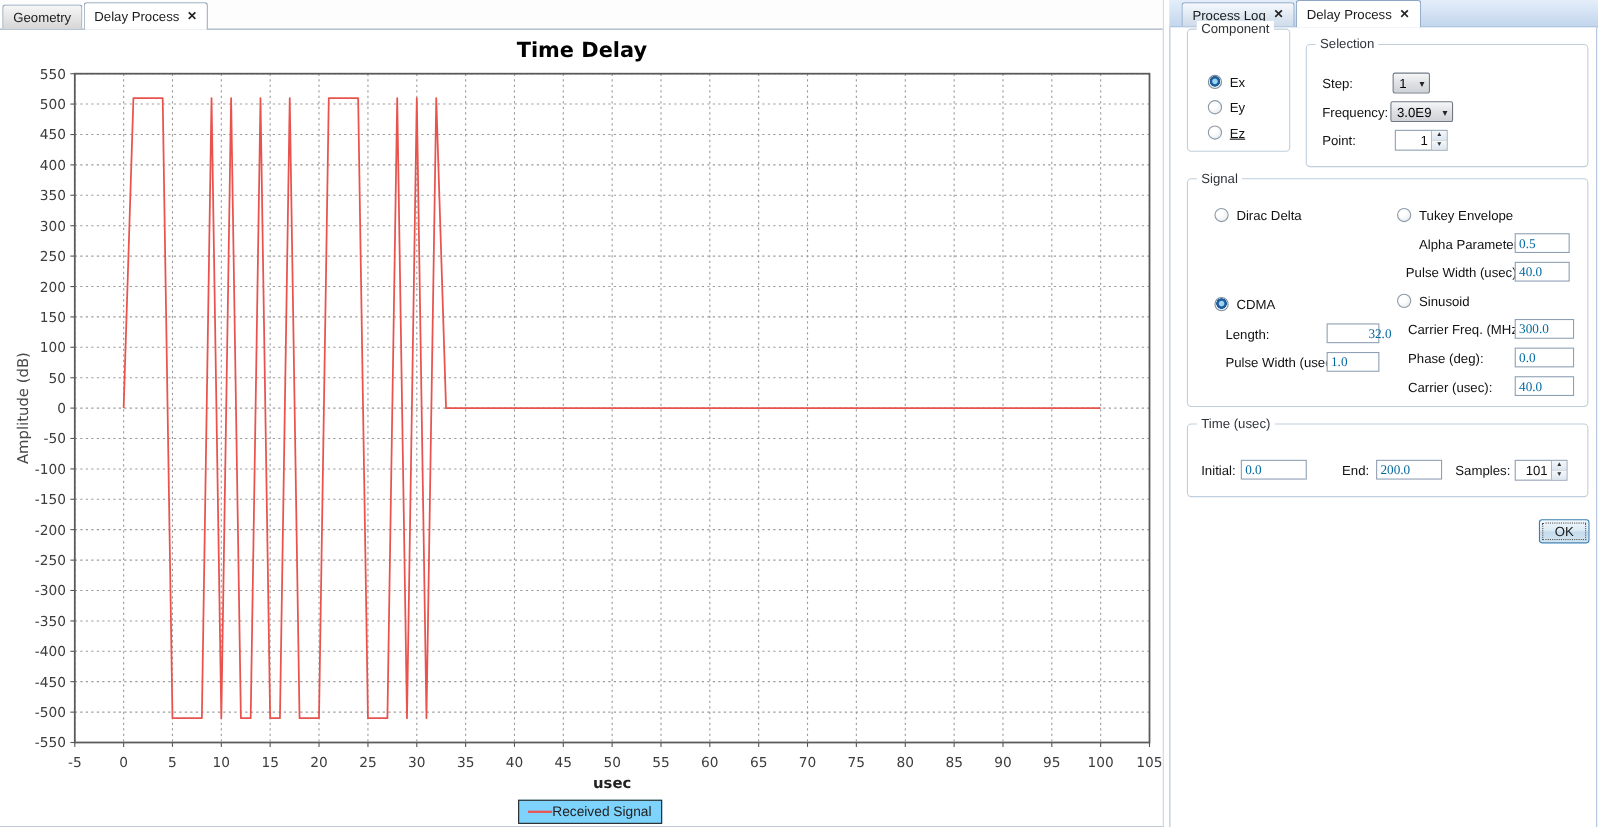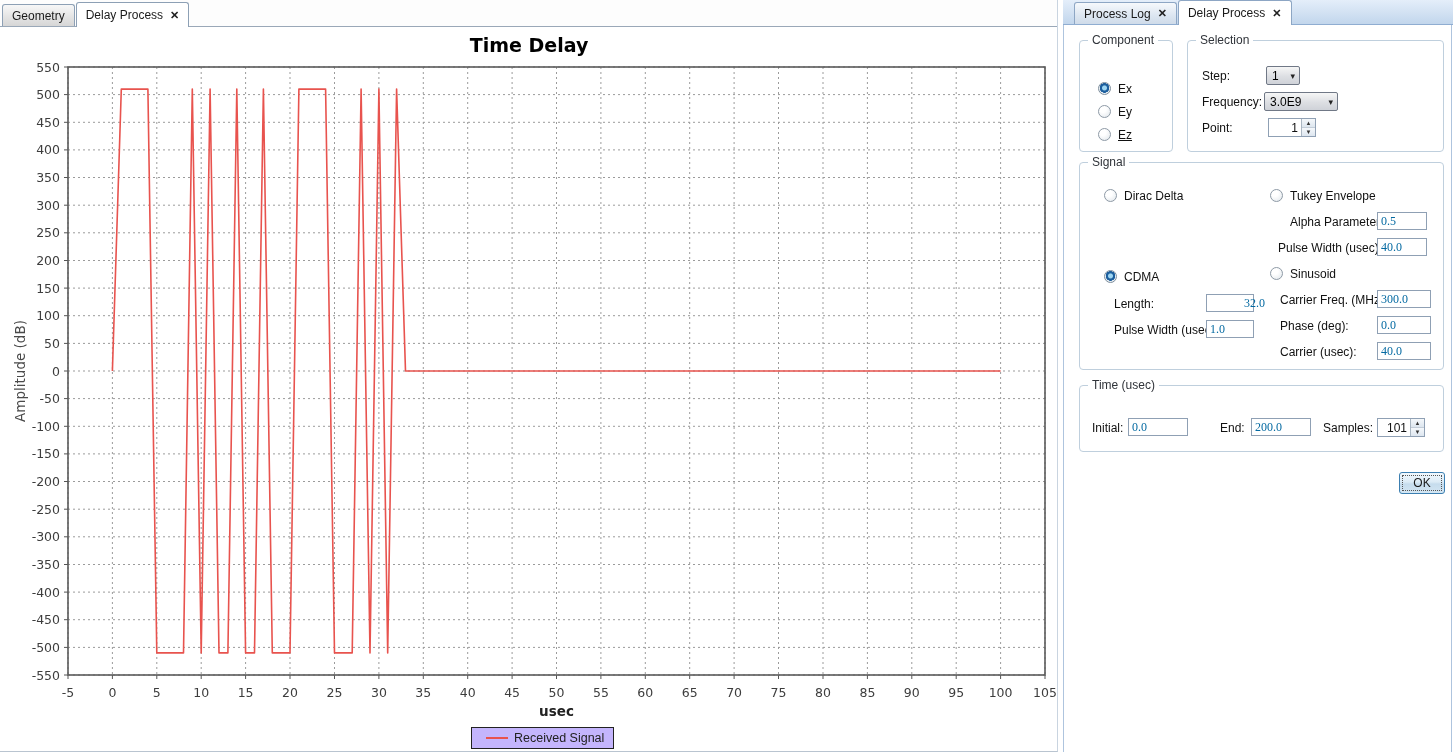--- a/index.html
+++ b/index.html
@@ -9,21 +9,21 @@
   
   #left-panel { position:absolute; left:0; top:0; width:1058px; height:752px; background:#fff; border-right:1px solid #c9d4e0; border-bottom:1px solid #b9c4d0; }
   .tabbar-left { position:absolute; left:0; top:0; width:100%; height:27px; background:#fdfdfd; border-bottom:1px solid #9aa8b8; display:flex; align-items:flex-end; padding-left:2px; }
   .tab { position:relative; display:flex; align-items:center; gap:7px; height:24px; padding:0 9px; font-size:12px; color:#1a1a1a; border:1px solid #8da0b5; border-bottom:none; border-radius:3px 3px 0 0; margin-right:1px; cursor:default; }
   .tab.inactive { background:linear-gradient(#f7f7f7,#e3e3e3 60%,#d6d6d6); height:22px; }
   .tab.active { background:#fff; height:25px; margin-bottom:-1px; z-index:2; }
   .close-x { font-size:11px; font-weight:bold; color:#222; line-height:1; }
 
   #chart-wrap { position:absolute; left:0; top:27px; width:1058px; height:725px; }
   #chart-svg { position:absolute; left:0; top:-27px; width:1058px; height:752px; }
-  #legend { position:absolute; left:471px; top:700px; display:inline-flex; align-items:center; gap:6px; border:1px solid #222; background:#c4b5fd; padding:3px 9px 3px 14px; font-size:12.5px; color:#222; }
+  #legend { position:absolute; left:471px; top:700px; display:inline-flex; align-items:center; gap:0; border:1px solid #222; background:#7dd3fc; padding:3px 9px 3px 8px; font-size:12.5px; color:#222; }
   .legend-line { width:22px; height:0; border-top:2px solid #e8534e; }
 
   
   .tabbar-right { position:absolute; left:1063px; top:0; width:390px; height:25px; background:linear-gradient(#e4eefa,#c2d6ec); border-bottom:1px solid #8fadd1; display:flex; align-items:flex-end; padding-left:3px; }
   .tabbar-right .tab.inactive { background:linear-gradient(#f6f9fc,#dce6f1 60%,#cfdbe9); border-color:#8da6c4;margin-left:8px; }
   .tabbar-right .tab.active { border-color:#8da6c4; }
   #right-panel { position:absolute; left:1063px; top:25px; width:389px; height:727px; background:#fff; border-left:1px solid #aec4de; border-right:1px solid #aec4de; font-size:12px; color:#111; }
 
   .grp { position:absolute; border:1px solid #bfcfdd; border-radius:4px; }
   .grp-label { position:absolute; top:-8px; left:8px; background:#fff; padding:0 4px; font-size:12px; color:#30343a; }
@@ -220,39 +220,39 @@
       <span class="close-x">✕</span>
     </div>
     <div class="tab active">
       <span>Delay Process</span>
       <span class="close-x">✕</span>
     </div>
   </div>
 
   <div id="right-panel">
 
-    <div class="grp" style="left:15px; top:15px; width:94px; height:112px;">
+    <div class="grp" style="left:15px; top:1px; width:94px; height:112px;">
       <span class="grp-label">Component</span>
       <span class="radio on" style="left:18px; top:41px;"></span>
       <span class="rlabel" style="left:38px; top:41px;">Ex</span>
       <span class="radio" style="left:18px; top:64px;"></span>
       <span class="rlabel" style="left:38px; top:64px;">Ey</span>
       <span class="radio" style="left:18px; top:87px;"></span>
       <span class="rlabel" style="left:38px; top:87px;text-decoration:underline;">Ez</span>
     </div>
 
     <div class="grp" style="left:123px; top:15px; width:257px; height:112px;">
       <span class="grp-label">Selection</span>
       <span class="flabel" style="left:14px; top:28px;">Step:</span>
       <div class="combo" style="left:78px; top:25px; width:34px;">
         <span>1</span>
         <span class="arr">▾</span>
       </div>
       <span class="flabel" style="left:14px; top:54px;">Frequency:</span>
-      <div class="combo" style="left:76px; top:51px; width:74px;">
+      <div class="combo" style="left:76px; top:51px; width:57px;">
         <span>3.0E9</span>
         <span class="arr">▾</span>
       </div>
       <span class="flabel" style="left:14px; top:80px;">Point:</span>
       <div class="spin" style="left:80px; top:77px; width:48px;">
         <span class="val">1</span>
         <span class="btns">
             <span>▲</span>
             <span>▼</span>
           </span>

